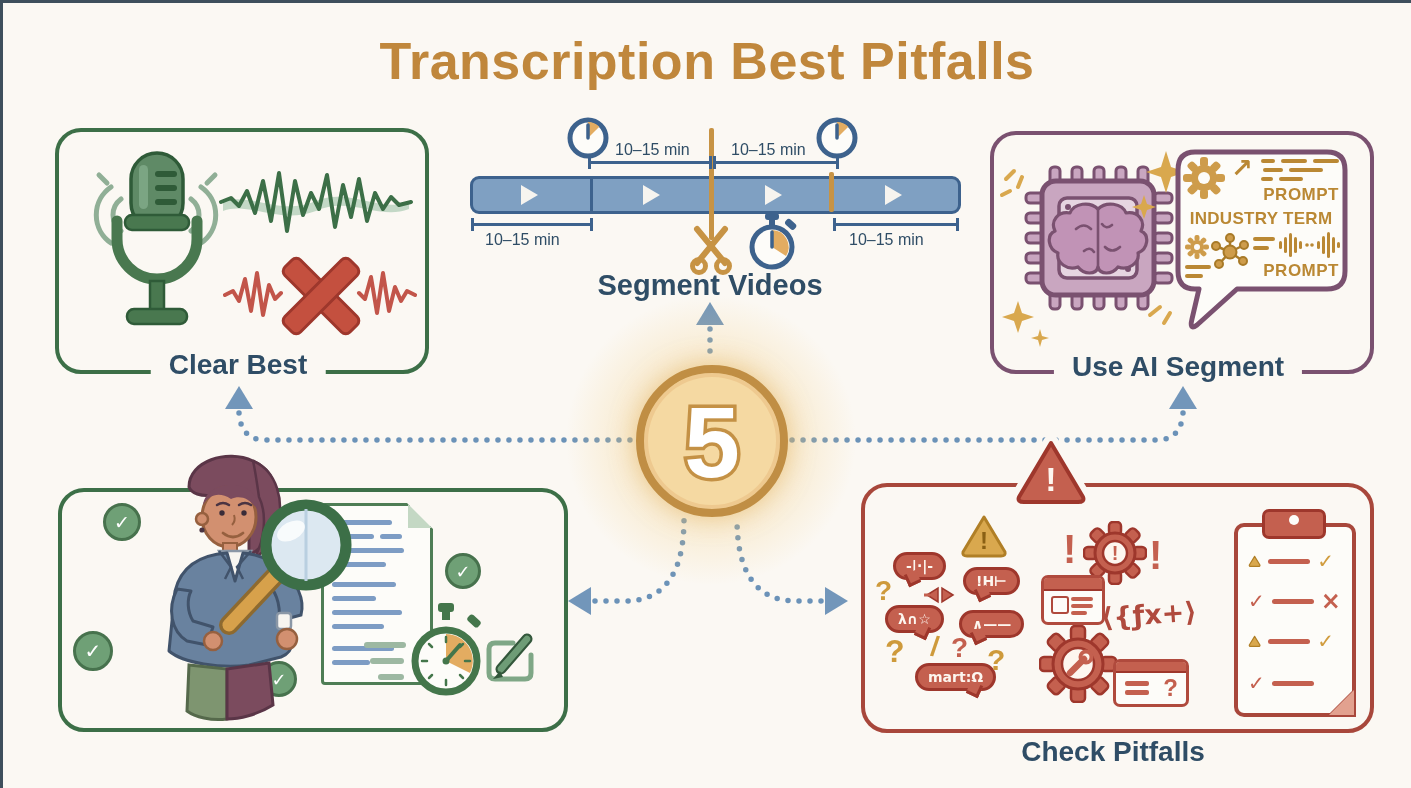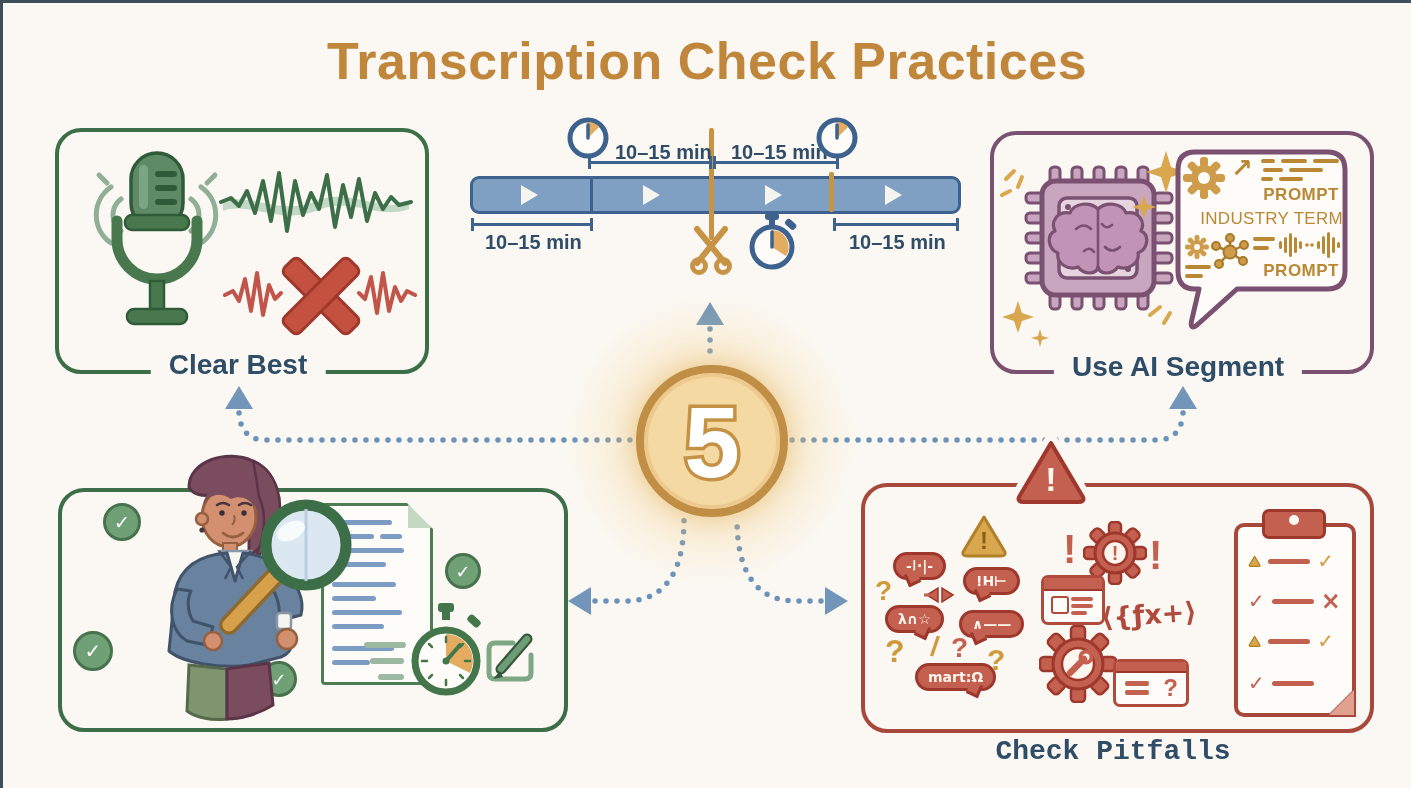--- a/index.html
+++ b/index.html
@@ -9,21 +9,21 @@
   .abs{position:absolute;}
   .title{position:absolute;top:28px;left:0;width:100%;text-align:center;
          font-size:52px;font-weight:800;color:#C0873C;letter-spacing:.5px;}
   .box{position:absolute;border-radius:26px;background:transparent;z-index:2;}
   .box.green{border:4px solid #3C6F47;}
   .box.purple{border:4px solid #7A5170;}
   .box.red{border:4px solid #A8473B;}
   .sec-label{position:absolute;color:#2F4D66;font-weight:800;font-size:28px;white-space:nowrap;
              transform:translateX(-50%);z-index:5;}
   .on-border{background:#FBF8F3;padding:0 18px;}
-  .dur{position:absolute;font-size:20px;font-weight:700;color:#2F4D66;white-space:nowrap;z-index:3;}
+  .dur{position:absolute;font-size:16px;font-weight:400;color:#2F4D66;white-space:nowrap;z-index:3;}
   .bracket{position:absolute;height:13px;border-left:3px solid #3D628D;border-right:3px solid #3D628D;
            background:linear-gradient(#3D628D,#3D628D) center/100% 3px no-repeat;z-index:3;}
   .timeline{position:absolute;left:467px;top:173px;width:485px;height:32px;background:#7FA0C2;
             border:3px solid #3D628D;border-radius:9px;z-index:2;}
   .play{position:absolute;top:50%;margin-top:-10px;width:0;height:0;border-left:17px solid #F6F4EF;
         border-top:10px solid transparent;border-bottom:10px solid transparent;}
   .tl-div{position:absolute;top:0;width:3px;height:32px;background:#3D628D;}
   .gold-div{position:absolute;background:#C79344;border-radius:2px;z-index:3;}
   .glow{position:absolute;left:563px;top:292px;width:290px;height:290px;border-radius:50%;z-index:1;
         background:radial-gradient(closest-side,rgba(243,203,122,.65),rgba(243,203,122,0));}
@@ -60,21 +60,21 @@
   .cb-line{height:5px;width:42px;background:#C4604F;border-radius:2.5px;flex:0 0 auto;}
   .cb-glyph{font-weight:900;font-size:20px;line-height:1;font-family:"DejaVu Sans",sans-serif;}
   .connectors{position:absolute;inset:0;z-index:1;}
   svg{display:block;}
 </style>
 </head>
 <body>
 
 <div class="page">
 
-  <div class="title">Transcription Check Practices</div>
+  <div class="title">Transcription Best Pitfalls</div>
 
   <svg class="connectors" width="1411" height="788" viewBox="0 0 1411 788">
     <g fill="none" stroke="#6B92B8" stroke-width="5.5" stroke-linecap="round" stroke-dasharray="0 11">
       <path d="M707,326 L707,356"></path>
       <path d="M236,410 Q238,437 262,437 L628,437"></path>
       <path d="M1180,410 Q1178,437 1154,437 L786,437"></path>
       <path d="M592,598 L622,598 C668,598 681,560 681,516"></path>
       <path d="M818,598 L793,598 C747,598 734,560 734,516"></path>
     </g>
     <g fill="#7296BA">
@@ -168,20 +168,21 @@
 
   <svg class="abs" style="left:742px;top:208px;z-index:3;" width="54" height="60" viewBox="0 0 54 60">
     <rect x="20" y="2" width="14" height="7" rx="3" fill="#3D628D"></rect>
     <rect x="24" y="8" width="6" height="8" fill="#3D628D"></rect>
     <rect x="40" y="10" width="12" height="7" rx="3" fill="#3D628D" transform="rotate(42 46 13)"></rect>
     <circle cx="27" cy="36" r="20" fill="#FDFCF9" stroke="#3D628D" stroke-width="5"></circle>
     <path d="M27,36 L27,19 A17,17 0 0 1 41,45 Z" fill="#E3AC61"></path>
     <line x1="27" y1="36" x2="27" y2="21" stroke="#3D628D" stroke-width="3.5" stroke-linecap="round"></line>
   </svg>
 
+  <div class="sec-label" style="left:707px;top:266px;font-size:29px;">Segment Videos</div>
 
   <div class="box purple" style="left:987px;top:128px;width:376px;height:235px;"></div>
   <div class="sec-label on-border" style="left:1175px;top:348px;">Use AI Segment</div>
 
   <svg class="abs" style="left:995px;top:140px;z-index:3;" width="200" height="205" viewBox="0 0 200 205">
     <g fill="#C9A6C0" stroke="#7A5170" stroke-width="3">
       <rect x="52" y="24" width="10" height="18" rx="4"></rect>
         <rect x="74" y="24" width="10" height="18" rx="4"></rect>
       <rect x="96" y="24" width="10" height="18" rx="4"></rect>
         <rect x="118" y="24" width="10" height="18" rx="4"></rect>
@@ -249,21 +250,21 @@
         <rect x="0" y="0" width="14" height="4" rx="2"></rect>
           <rect x="20" y="0" width="26" height="4" rx="2"></rect>
           <rect x="52" y="0" width="26" height="4" rx="2"></rect>
         <rect x="2" y="9" width="20" height="4" rx="2"></rect>
           <rect x="28" y="9" width="34" height="4" rx="2"></rect>
         <rect x="0" y="18" width="12" height="4" rx="2"></rect>
           <rect x="18" y="18" width="24" height="4" rx="2"></rect>
       </g>
     </svg>
     <span style="position:absolute;left:50px;top:36px;width:114px;text-align:right;font-size:17px;font-weight:800;color:#BA8834;letter-spacing:.5px;">PROMPT</span>
-    <span style="position:absolute;left:4px;top:60px;width:164px;text-align:right;font-size:17px;font-weight:400;color:#BA8834;letter-spacing:.3px;">INDUSTRY TERM</span>
+    <span style="position:absolute;left:4px;top:60px;width:164px;text-align:center;font-size:17px;font-weight:700;color:#BA8834;letter-spacing:.3px;">INDUSTRY TERM</span>
     <svg style="position:absolute;left:10px;top:86px;" width="24" height="24" viewBox="0 0 24 24">
       <g transform="translate(12,12)">
         <g fill="#CE9C4B">
           <rect x="-2.5" y="-12" width="5" height="6" rx="2"></rect>
             <rect x="-2.5" y="6" width="5" height="6" rx="2"></rect>
           <rect x="-12" y="-2.5" width="6" height="5" rx="2"></rect>
             <rect x="6" y="-2.5" width="6" height="5" rx="2"></rect>
           <rect x="-2.5" y="-12" width="5" height="6" rx="2" transform="rotate(45)"></rect>
             <rect x="-2.5" y="6" width="5" height="6" rx="2" transform="rotate(45)"></rect>
           <rect x="-12" y="-2.5" width="6" height="5" rx="2" transform="rotate(45)"></rect>
@@ -418,21 +419,21 @@
   </svg>
 
   <svg class="abs" style="left:478px;top:626px;z-index:3;" width="58" height="58" viewBox="0 0 58 58">
     <path d="M50,26 V44 Q50,50 44,50 H14 Q8,50 8,44 V20 Q8,14 14,14 H32" fill="none" stroke="#7FA786" stroke-width="5" stroke-linecap="round"></path>
     <line x1="20" y1="40" x2="46" y2="10" stroke="#33573B" stroke-width="11" stroke-linecap="round"></line>
     <line x1="20" y1="40" x2="46" y2="10" stroke="#6E9C76" stroke-width="6.5" stroke-linecap="round"></line>
     <path d="M19,42 L12,50 L22,48 Z" fill="#33573B"></path>
   </svg>
 
   <div class="box red" style="left:858px;top:480px;width:505px;height:242px;"></div>
-  <div class="sec-label" style="left:1110px;top:733px;font-family:Liberation Mono, monospace;">Check Pitfalls</div>
+  <div class="sec-label" style="left:1110px;top:733px;">Check Pitfalls</div>
 
   <svg class="abs" style="left:1008px;top:434px;z-index:4;" width="80" height="70" viewBox="0 0 80 70">
     <path d="M40,6 L72,60 Q74,65 67,65 L13,65 Q6,65 8,60 Z" fill="none" stroke="#FBF8F3" stroke-width="16" stroke-linejoin="round"></path>
     <path d="M40,6 L72,60 Q74,65 67,65 L13,65 Q6,65 8,60 Z" fill="#C4604F" stroke="#9E372C" stroke-width="4" stroke-linejoin="round"></path>
     <text x="40" y="54" text-anchor="middle" font-size="34" font-weight="900" fill="#FDF6EF" font-family="Liberation Sans, sans-serif">!</text>
   </svg>
 
   <svg class="abs" style="left:955px;top:510px;z-index:3;" width="52" height="46" viewBox="0 0 52 46">
     <path d="M26,4 L47,39 Q48,43 43,43 L9,43 Q4,43 5,39 Z" fill="#D9A84E" stroke="#B07F26" stroke-width="3" stroke-linejoin="round"></path>
     <text x="26" y="36" text-anchor="middle" font-size="24" font-weight="900" fill="#8A6014" font-family="Liberation Sans, sans-serif">!</text>

